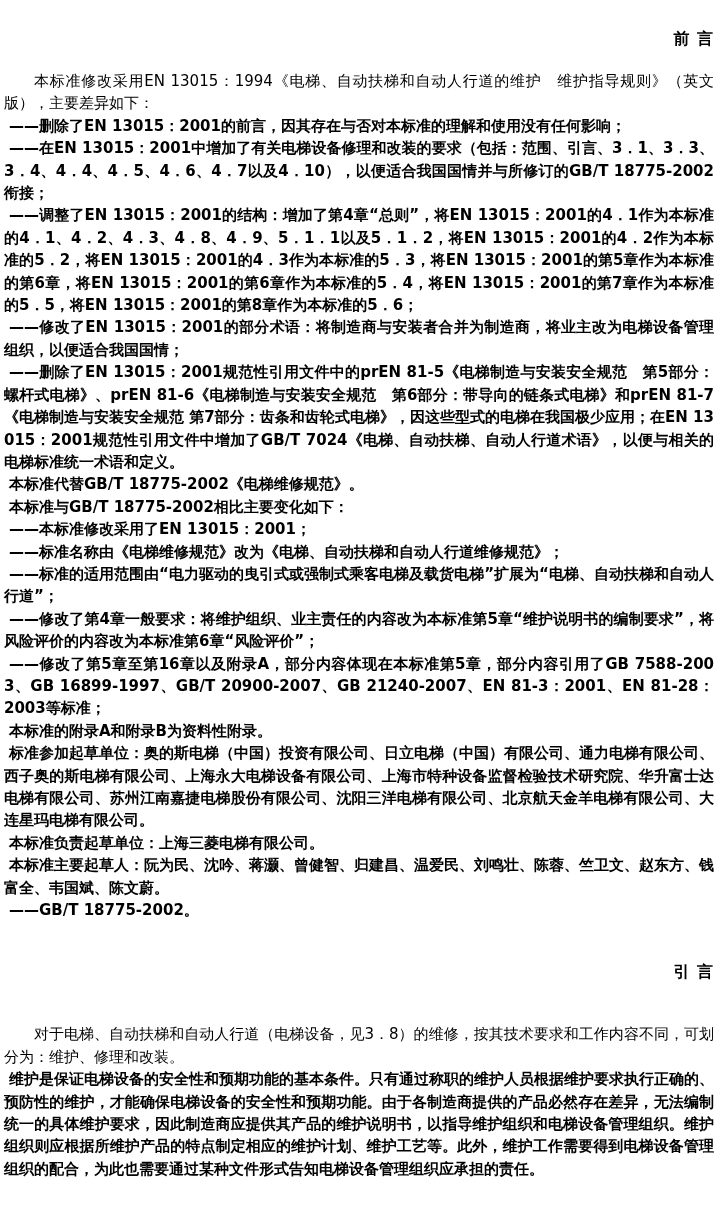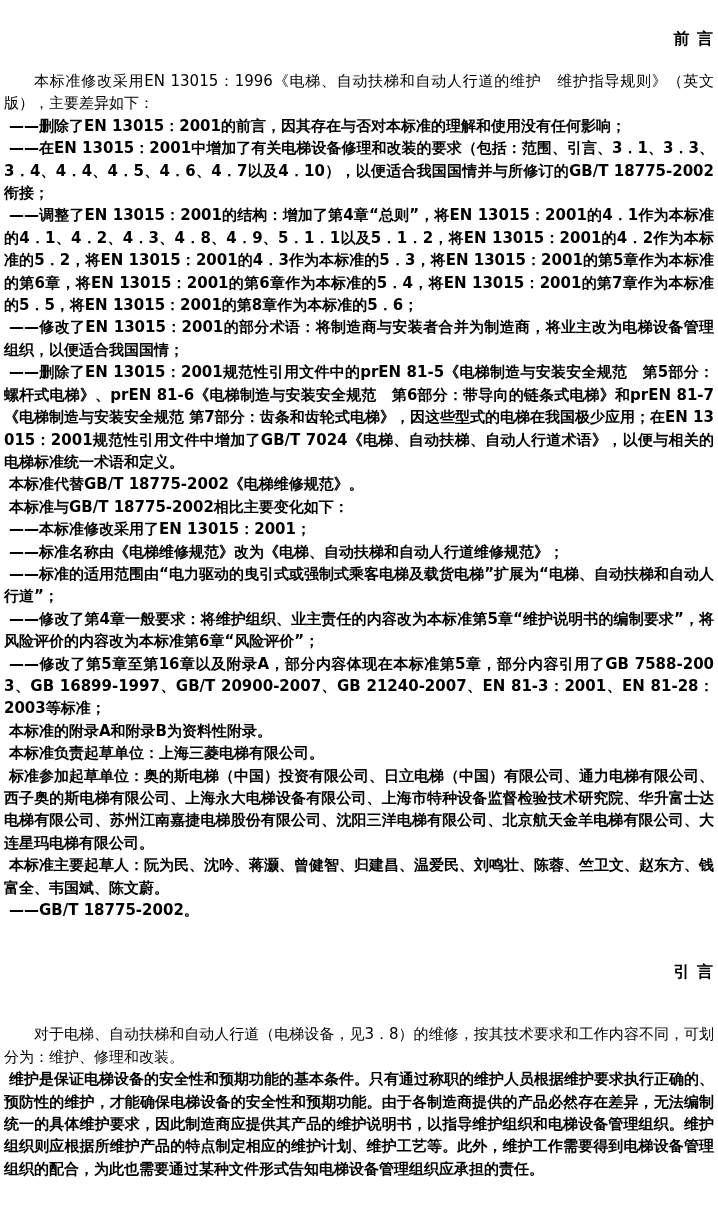--- a/index.html
+++ b/index.html
@@ -37,36 +37,36 @@
   .para.indent { text-indent: 30px; }
   .para.dash   { text-indent: 5px; font-weight: bold; }
   .para.flush  { text-indent: 5px; font-weight: bold; }
 </style>
 </head>
 <body>
 
 <main class="doc">
     <section class="section foreword">
       <h1 class="section-title">前 言</h1>
-      <p class="para indent">本标准修改采用EN 13015：1996《电梯、自动扶梯和自动人行道的维护　维护指导规则》（英文版），主要差异如下：</p>
+      <p class="para indent">本标准修改采用EN 13015：1994《电梯、自动扶梯和自动人行道的维护　维护指导规则》（英文版），主要差异如下：</p>
       <p class="para dash">——删除了EN 13015：2001的前言，因其存在与否对本标准的理解和使用没有任何影响；</p>
       <p class="para dash">——在EN 13015：2001中增加了有关电梯设备修理和改装的要求（包括：范围、引言、3．1、3．3、3．4、4．4、4．5、4．6、4．7以及4．10），以便适合我国国情并与所修订的GB/T 18775-2002衔接；</p>
       <p class="para dash">——调整了EN 13015：2001的结构：增加了第4章“总则”，将EN 13015：2001的4．1作为本标准的4．1、4．2、4．3、4．8、4．9、5．1．1以及5．1．2，将EN 13015：2001的4．2作为本标准的5．2，将EN 13015：2001的4．3作为本标准的5．3，将EN 13015：2001的第5章作为本标准的第6章，将EN 13015：2001的第6章作为本标准的5．4，将EN 13015：2001的第7章作为本标准的5．5，将EN 13015：2001的第8章作为本标准的5．6；</p>
       <p class="para dash">——修改了EN 13015：2001的部分术语：将制造商与安装者合并为制造商，将业主改为电梯设备管理组织，以便适合我国国情；</p>
       <p class="para dash">——删除了EN 13015：2001规范性引用文件中的prEN 81-5《电梯制造与安装安全规范　第5部分：螺杆式电梯》、prEN 81-6《电梯制造与安装安全规范　第6部分：带导向的链条式电梯》和prEN 81-7《电梯制造与安装安全规范 第7部分：齿条和齿轮式电梯》，因这些型式的电梯在我国极少应用；在EN 13015：2001规范性引用文件中增加了GB/T 7024《电梯、自动扶梯、自动人行道术语》，以便与相关的电梯标准统一术语和定义。</p>
       <p class="para flush">本标准代替GB/T 18775-2002《电梯维修规范》。</p>
       <p class="para flush">本标准与GB/T 18775-2002相比主要变化如下：</p>
       <p class="para dash">——本标准修改采用了EN 13015：2001；</p>
       <p class="para dash">——标准名称由《电梯维修规范》改为《电梯、自动扶梯和自动人行道维修规范》；</p>
       <p class="para dash">——标准的适用范围由“电力驱动的曳引式或强制式乘客电梯及载货电梯”扩展为“电梯、自动扶梯和自动人行道”；</p>
       <p class="para dash">——修改了第4章一般要求：将维护组织、业主责任的内容改为本标准第5章“维护说明书的编制要求”，将风险评价的内容改为本标准第6章“风险评价”；</p>
       <p class="para dash">——修改了第5章至第16章以及附录A，部分内容体现在本标准第5章，部分内容引用了GB 7588-2003、GB 16899-1997、GB/T 20900-2007、GB 21240-2007、EN 81-3：2001、EN 81-28：2003等标准；</p>
       <p class="para flush">本标准的附录A和附录B为资料性附录。</p>
+      <p class="para flush">标准参加起草单位：奥的斯电梯（中国）投资有限公司、日立电梯（中国）有限公司、通力电梯有限公司、西子奥的斯电梯有限公司、上海永大电梯设备有限公司、上海市特种设备监督检验技术研究院、华升富士达电梯有限公司、苏州江南嘉捷电梯股份有限公司、沈阳三洋电梯有限公司、北京航天金羊电梯有限公司、大连星玛电梯有限公司。</p>
       <p class="para flush">本标准负责起草单位：上海三菱电梯有限公司。</p>
-      <p class="para flush">标准参加起草单位：奥的斯电梯（中国）投资有限公司、日立电梯（中国）有限公司、通力电梯有限公司、西子奥的斯电梯有限公司、上海永大电梯设备有限公司、上海市特种设备监督检验技术研究院、华升富士达电梯有限公司、苏州江南嘉捷电梯股份有限公司、沈阳三洋电梯有限公司、北京航天金羊电梯有限公司、大连星玛电梯有限公司。</p>
       <p class="para flush">本标准主要起草人：阮为民、沈吟、蒋灏、曾健智、归建昌、温爱民、刘鸣壮、陈蓉、竺卫文、赵东方、钱富全、韦国斌、陈文蔚。</p>
       <p class="para dash">——GB/T 18775-2002。</p>
     </section>
     <section class="section introduction">
       <h1 class="section-title">引 言</h1>
       <p class="para indent">对于电梯、自动扶梯和自动人行道（电梯设备，见3．8）的维修，按其技术要求和工作内容不同，可划分为：维护、修理和改装。</p>
       <p class="para flush">维护是保证电梯设备的安全性和预期功能的基本条件。只有通过称职的维护人员根据维护要求执行正确的、预防性的维护，才能确保电梯设备的安全性和预期功能。由于各制造商提供的产品必然存在差异，无法编制统一的具体维护要求，因此制造商应提供其产品的维护说明书，以指导维护组织和电梯设备管理组织。维护组织则应根据所维护产品的特点制定相应的维护计划、维护工艺等。此外，维护工作需要得到电梯设备管理组织的配合，为此也需要通过某种文件形式告知电梯设备管理组织应承担的责任。</p>
     </section>
   </main>
 

